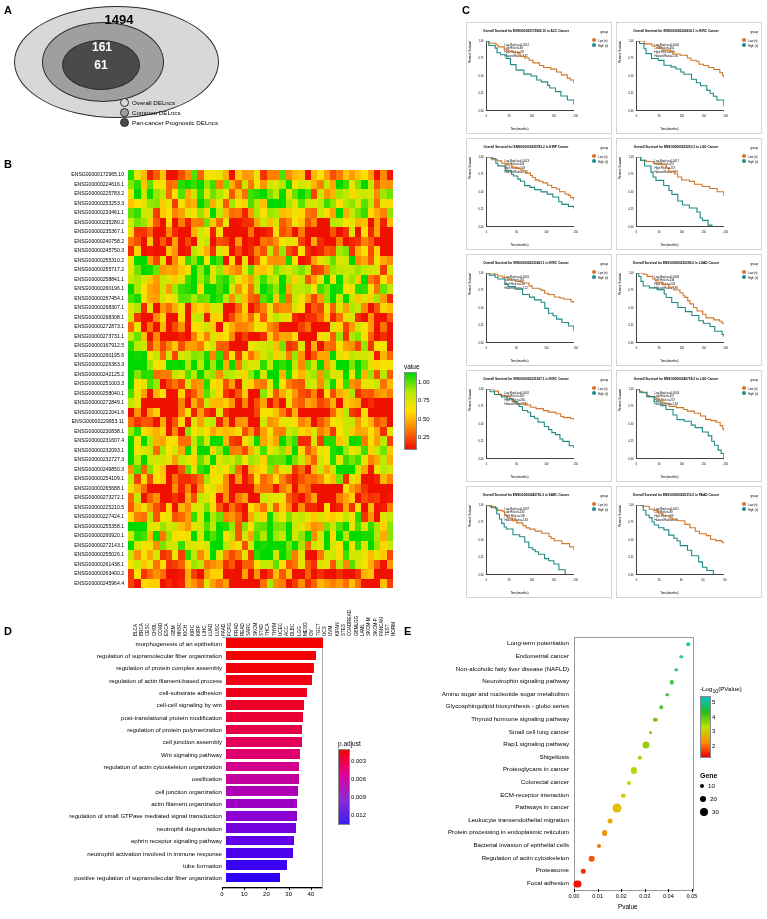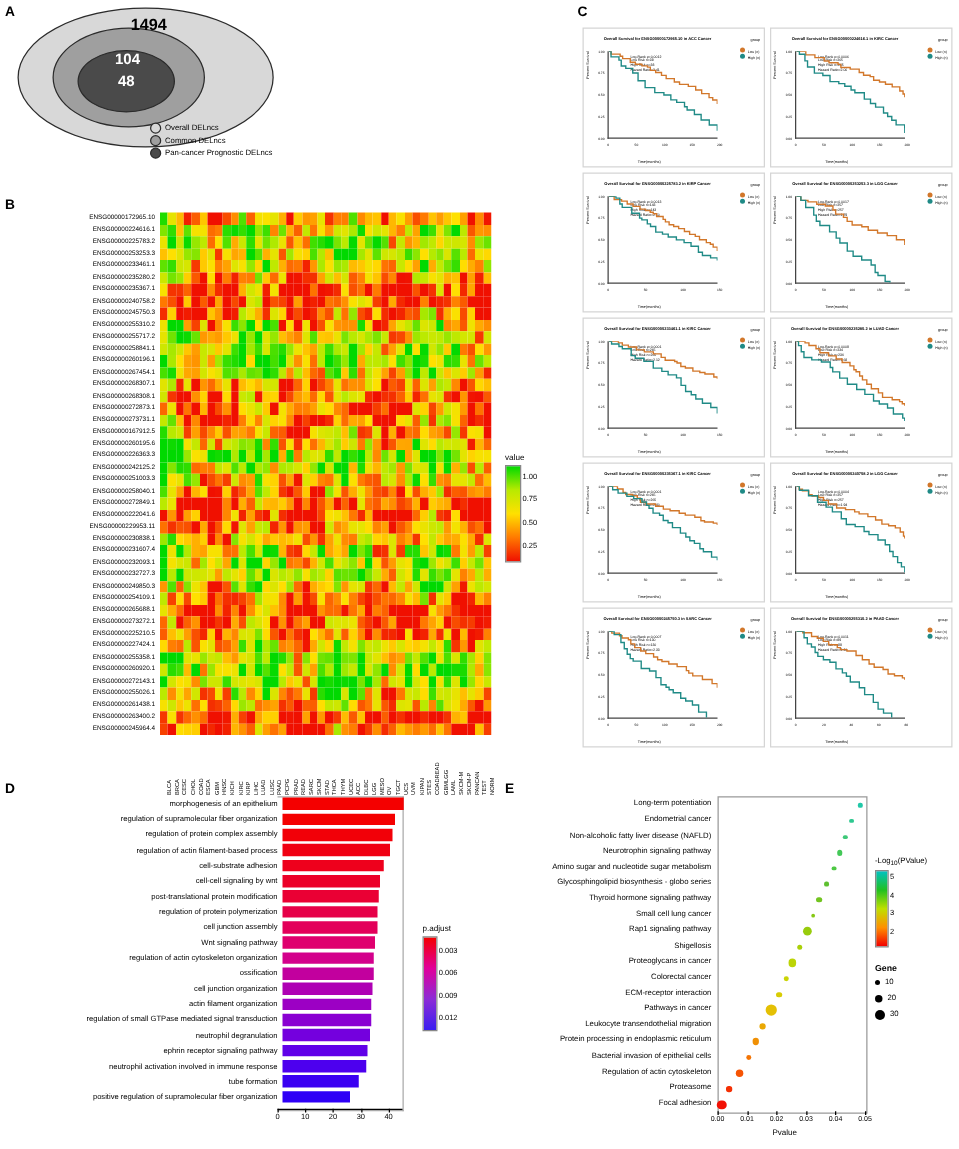--- a/index.html
+++ b/index.html
@@ -89,22 +89,22 @@
 </head>
 <body>
 
 <div id="panelA">
   <div class="panel-letter" style="left:4px;top:4px;">A</div>
   <div class="venn-wrap">
     <div class="ellipse e1"></div>
     <div class="ellipse e2"></div>
     <div class="ellipse e3"></div>
     <div class="vn vn1">1494</div>
-    <div class="vn vn2">104</div>
-    <div class="vn vn3">48</div>
+    <div class="vn vn2">161</div>
+    <div class="vn vn3">61</div>
   </div>
   <div class="legendA">
     <div class="row">
       <span class="sw" style="background:#d8d8d8"></span>
       <span>Overall DELncs</span>
     </div>
     <div class="row">
       <span class="sw" style="background:#9f9f9f"></span>
       <span>Common DELncs</span>
     </div>

